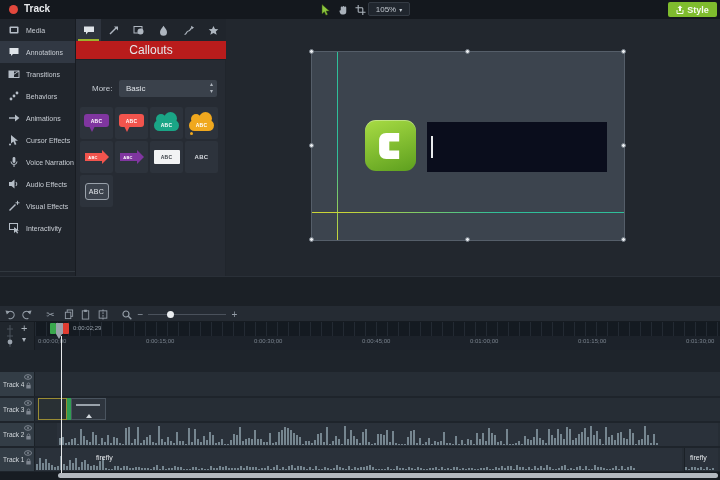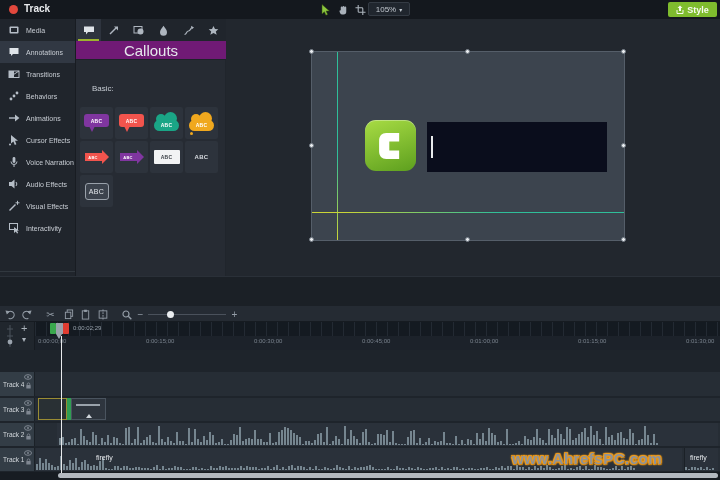--- a/index.html
+++ b/index.html
@@ -20,21 +20,21 @@
   .side-item.active{background:#313843;}
   .side-item .ic{width:12px;height:12px;flex:0 0 12px;display:flex;align-items:center;justify-content:center;}
   .more-item{position:absolute;left:0;top:252px;width:75px;height:24px;border-top:1px solid #31383f;display:flex;align-items:center;justify-content:center;font-size:8px;color:#aab1b9;}
 
   
   .panel{position:absolute;left:75px;top:19px;width:150px;height:257px;background:#262b33;border-left:1px solid #181c22;}
   .tabbar{position:absolute;left:0;top:0;width:150px;height:22px;background:#20252c;display:flex;}
   .tab{flex:1;display:flex;align-items:center;justify-content:center;position:relative;}
   .tab.active{background:#2e343e;}
   .tab.active::after{content:"";position:absolute;left:2px;right:2px;bottom:0;height:2px;background:#9cb32e;}
-  .panel-title{position:absolute;left:0;top:22px;width:150px;height:19px;background:#701a75;border-bottom:1px solid #1d2229;display:flex;align-items:center;justify-content:center;font-size:15px;color:#e5e8ec;}
+  .panel-title{position:absolute;left:0;top:22px;width:150px;height:19px;background:#b91c1c;border-bottom:1px solid #1d2229;display:flex;align-items:center;justify-content:center;font-size:12px;color:#e5e8ec;}
   .style-label{position:absolute;left:16px;top:65px;font-size:8px;color:#c6ccd3;}
   .style-select{position:absolute;left:43px;top:61px;width:98px;height:17px;background:#3a414b;border-radius:2px;display:flex;align-items:center;font-size:8px;color:#dfe3e8;padding-left:7px;}
   .style-steppers{position:absolute;right:4px;top:1px;display:flex;flex-direction:column;line-height:7px;font-size:6px;color:#aeb5bd;}
   .thumb{position:absolute;width:33px;height:32px;background:#2d333c;border-radius:2px;display:flex;align-items:center;justify-content:center;}
   .shape-lab{font-size:5px;font-weight:bold;letter-spacing:.3px;color:#fff;position:relative;z-index:2;}
   .bubble{width:25px;height:13px;border-radius:3px;background:var(--c);display:flex;align-items:center;justify-content:center;position:relative;margin-top:-5px;}
   .bubble::after{content:"";position:absolute;bottom:-5px;left:5px;border-left:3px solid transparent;border-right:3px solid transparent;border-top:6px solid var(--c);}
   .cloud{width:25px;height:11px;background:var(--c);border-radius:7px;position:relative;margin-top:4px;display:flex;align-items:center;justify-content:center;}
   .cloud::before{content:"";position:absolute;top:-6px;left:2px;width:10px;height:10px;background:var(--c);border-radius:50%;}
   .cloud::after{content:"";position:absolute;top:-8px;left:10px;width:13px;height:13px;background:var(--c);border-radius:50%;}
@@ -266,21 +266,28 @@
             <polygon points="8,0.8 11,2.5 8.6,4.6" fill="#aeb6bf"></polygon>
           </svg>
         </span>
       <span class="tab">
           <svg width="11" height="11" viewBox="0 0 11 11">
             <path d="M5.5 1 L7 4 L10.3 4.3 L7.8 6.4 L8.7 9.8 L5.5 8 L2.3 9.8 L3.2 6.4 L0.7 4.3 L4 4 Z" fill="#aeb6bf"></path>
           </svg>
         </span>
     </div>
     <div class="panel-title">Callouts</div>
-    <span class="style-label">Basic:</span>
+    <span class="style-label">More:</span>
+    <div class="style-select">
+      <span>Basic</span>
+      <span class="style-steppers">
+          <span>▴</span>
+          <span>▾</span>
+        </span>
+    </div>
 
     <div class="thumb" style="left:4px;top:88px;">
       <span class="bubble" style="--c:#8036a0;">
           <span class="shape-lab">ABC</span>
         </span>
     </div>
     <div class="thumb" style="left:39px;top:88px;">
       <span class="bubble" style="--c:#f2544d;">
           <span class="shape-lab">ABC</span>
         </span>
@@ -945,19 +952,18 @@
           <svg width="7" height="7" viewBox="0 0 8 8">
               <rect x="1.5" y="3.5" width="5" height="4" rx="0.5" fill="#7f8791"></rect>
               <path d="M2.5 3.5 v-1 a1.5 1.5 0 0 1 3 0 v1" fill="none" stroke="#7f8791"></path>
             </svg>
         </span>
       </div>
     </div>
   </div>
 
   <div class="playhead-line"></div>
-  <div class="wm">www.AhrefsPC.com</div>
 
   <div class="hscroll">
     <span class="hthumb"></span>
   </div>
 
 </div>
 
 </body></html>

